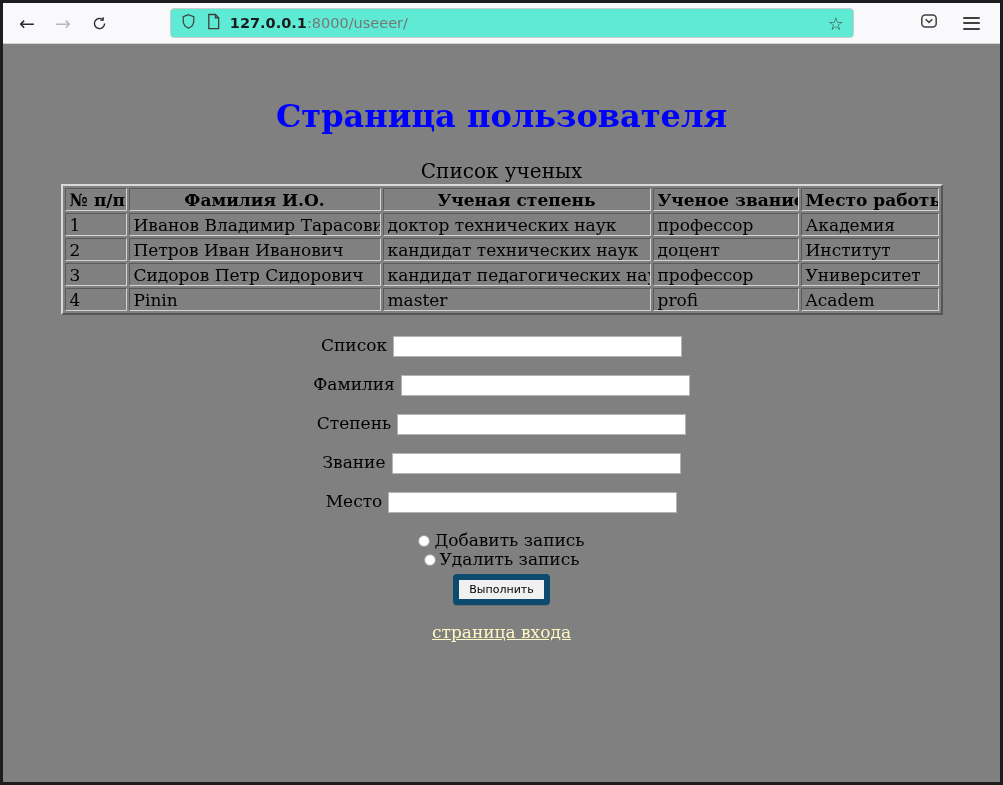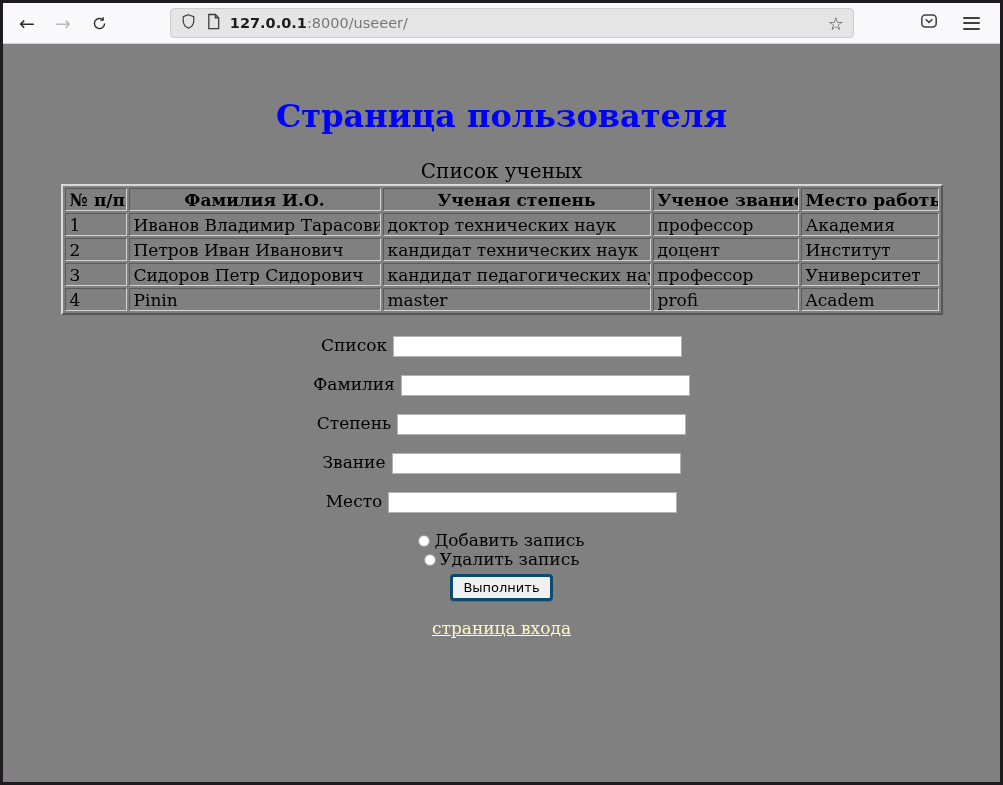--- a/index.html
+++ b/index.html
@@ -14,21 +14,21 @@
   .toolbar{
     height:40px;background:#f9f9fb;border-bottom:1px solid #d4d4d4;
     display:flex;align-items:center;padding:0 10px 0 16px;
     font-family:"DejaVu Sans","Liberation Sans",sans-serif;
   }
   .navicons{display:flex;align-items:center;gap:20px;}
   .navbtn{font-size:19px;line-height:1;color:#2b2b2b;cursor:default;user-select:none;}
   .navbtn.disabled{color:#b9b9b9;}
   .navbtn svg{display:block;}
   .urlbar{
-    width:684px;height:30px;margin-left:62px;background:#e5e5e5;
+    width:684px;height:30px;margin-left:62px;background:#5eead4;
     border:1px solid #ccc;border-radius:4px;
     display:flex;align-items:center;padding:0 9px;gap:9px;box-sizing:border-box;
   }
   .urltext{font-size:14.5px;color:#777;white-space:nowrap;}
   .urltext .host{color:#1b1b1b;font-weight:600;}
   .star{margin-left:auto;font-size:18px;color:#3f3f3f;}
   .right-icons{margin-left:auto;display:flex;align-items:center;gap:24px;padding-right:10px;}
   .hamburger div{width:17px;height:2px;background:#3f3f3f;margin:3.5px 0;border-radius:1px;}
   
   .page{padding-top:1px;margin-top:30px;}
@@ -60,22 +60,22 @@
   }
   .radio-group{margin-top:18px;}
   .radio-row{text-align:center;font-size:17px;line-height:19px;color:#000;}
   .radio-dot{
     display:inline-block;width:12px;height:12px;border-radius:50%;
     background:#fff;border:1px solid #9a9a9a;box-sizing:border-box;
     margin-right:4px;vertical-align:-1px;
   }
   .button-row{text-align:center;margin-top:5px;}
   .exec-btn{
-    font-family:"DejaVu Sans","Liberation Sans",sans-serif;font-size:13px;color:#000;
-    background:#f0f0f0;border:3px solid #0c4a6e;border-radius:4px;
+    font-family:"DejaVu Sans","Liberation Sans",sans-serif;font-size:11px;color:#000;
+    background:#f0f0f0;border:6px solid #0c4a6e;border-radius:4px;
     padding:3px 10px;box-shadow:0 1px 0 rgba(0,0,0,0.15);
   }
   .link-row{text-align:center;margin-top:17px;font-size:17px;}
   .link-row a{color:#fef9c3;text-decoration:underline;}
 </style>
 </head>
 <body>
 
 <div class="toolbar">
   <div class="navicons">

